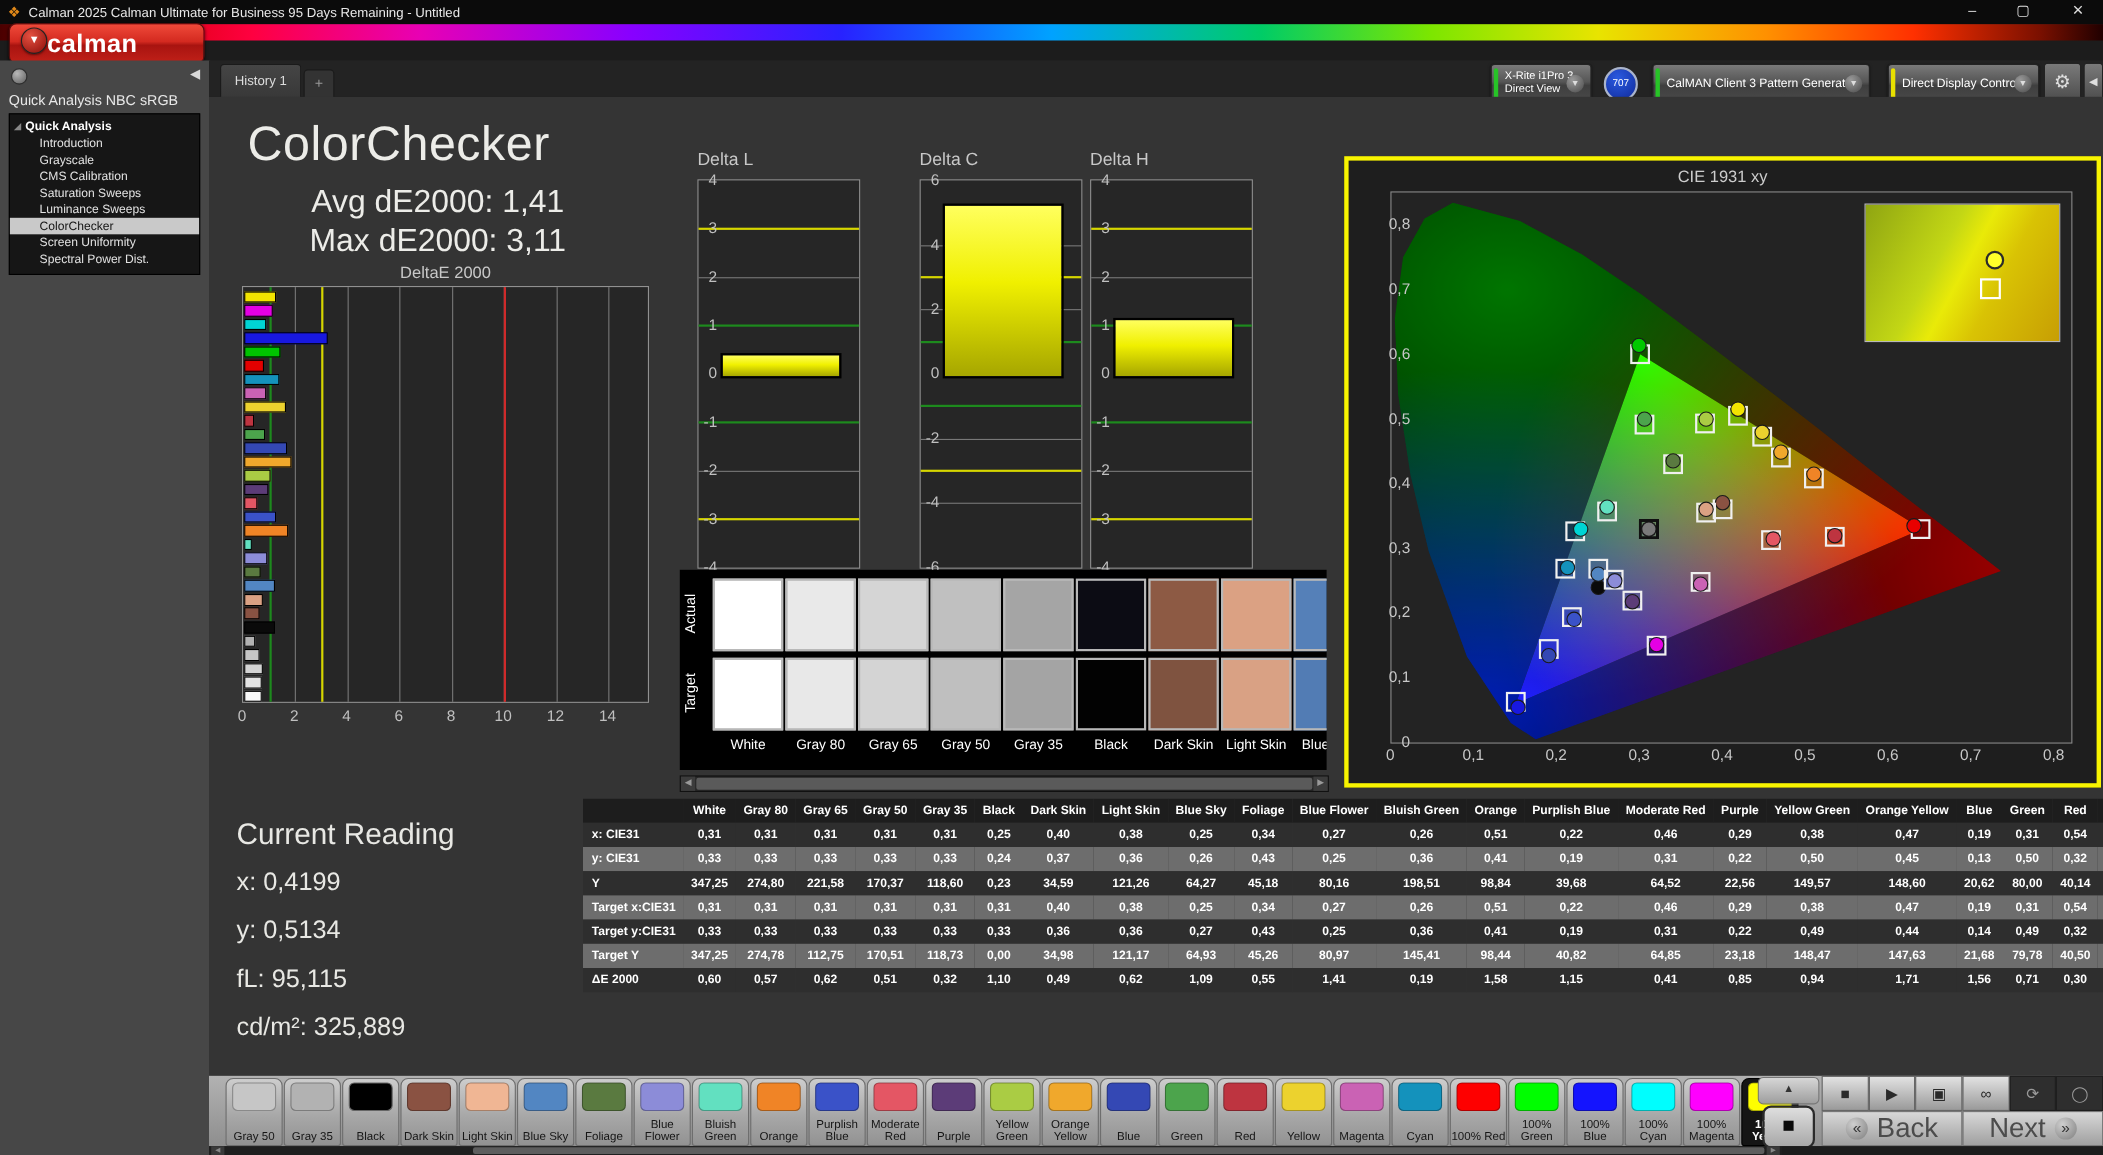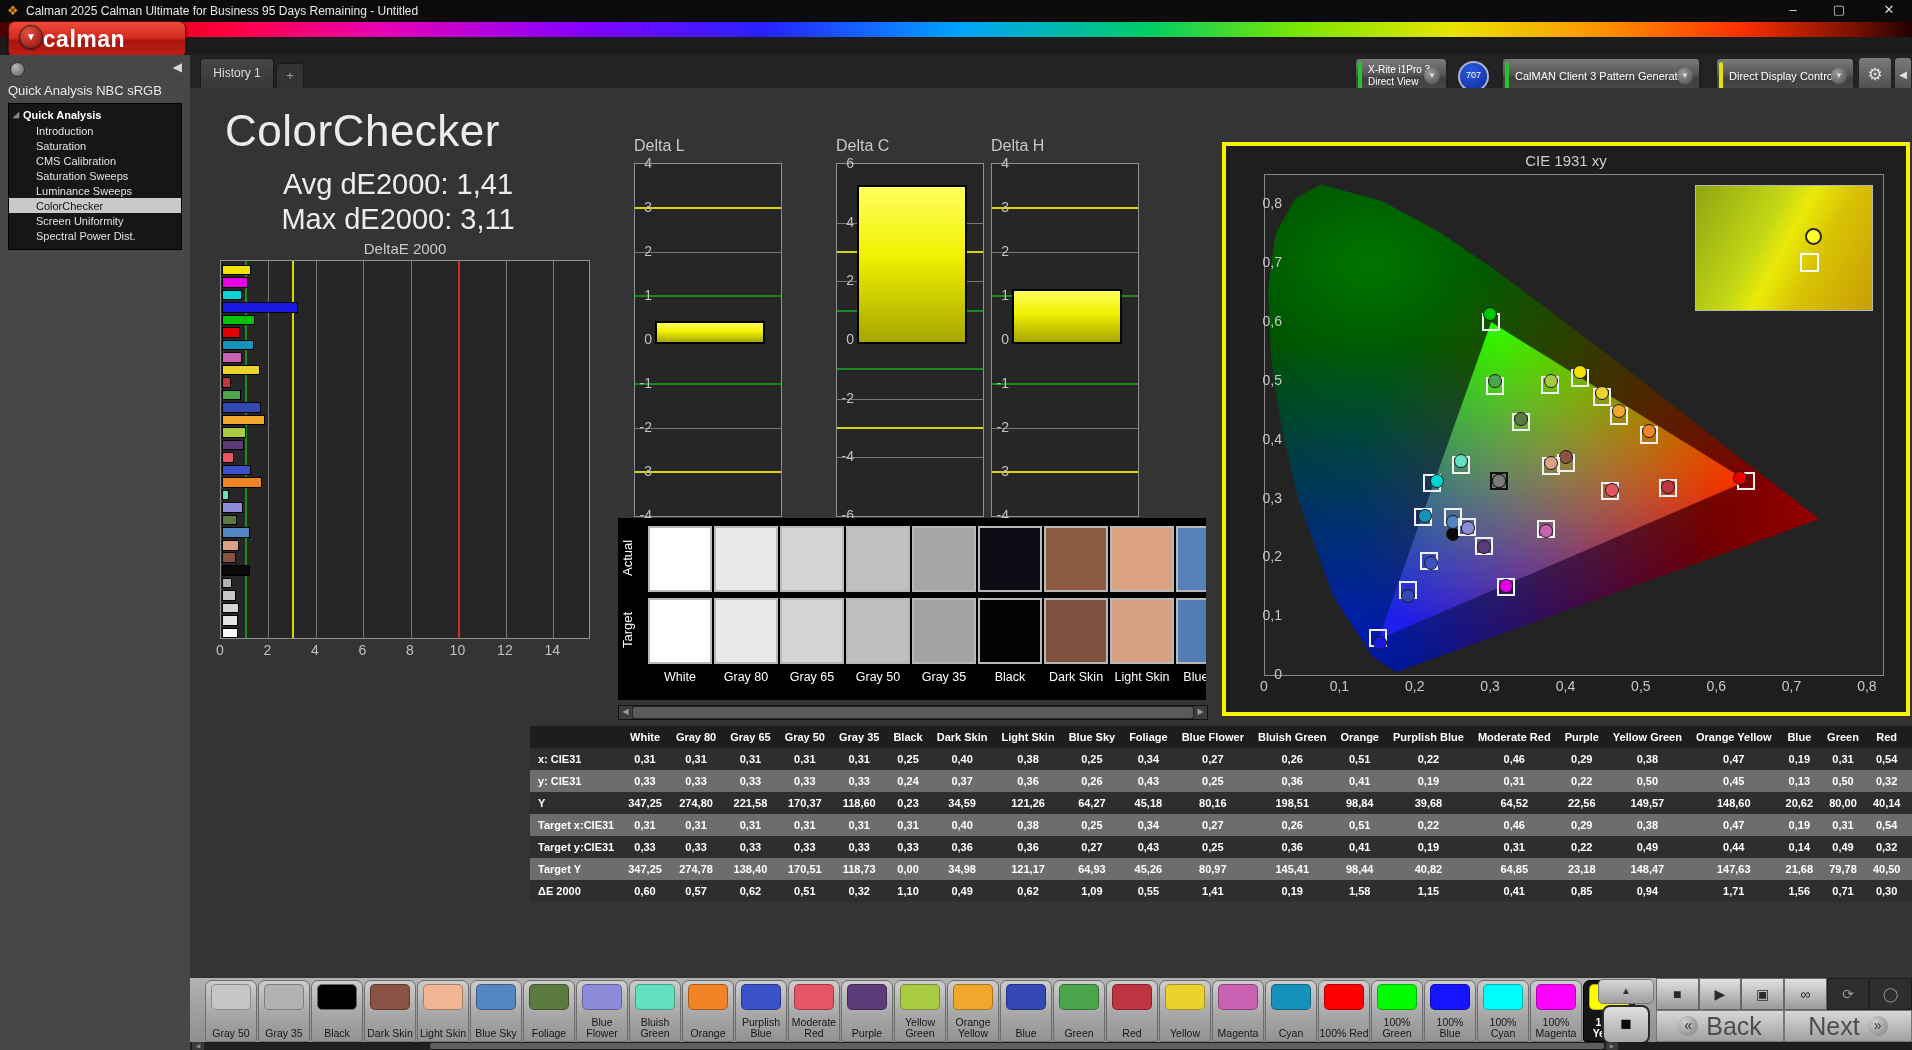--- a/index.html
+++ b/index.html
@@ -173,21 +173,21 @@
     <span class="led"></span>
     <span class="collapse">◀</span>
     <div class="wftitle">Quick Analysis NBC sRGB</div>
     <div class="tree">
       <div class="tree-root">
         <span class="exp">◢</span>
         <span>Quick Analysis</span>
       </div>
       <div id="tree-items">
           <div class="tree-item">Introduction</div>
-          <div class="tree-item">Saturation</div>
+          <div class="tree-item">Grayscale</div>
           <div class="tree-item">CMS Calibration</div>
           <div class="tree-item">Saturation Sweeps</div>
           <div class="tree-item">Luminance Sweeps</div>
           <div class="tree-item selected">ColorChecker</div>
           <div class="tree-item">Screen Uniformity</div>
           <div class="tree-item">Spectral Power Dist.</div>
         </div>
     </div>
   </div>
 
@@ -510,20 +510,27 @@
           <div class="cie-ytick" style="top: 410.353px;">0,2</div>
           <div class="cie-ytick" style="top: 351.529px;">0,3</div>
           <div class="cie-ytick" style="top: 292.706px;">0,4</div>
           <div class="cie-ytick" style="top: 233.882px;">0,5</div>
           <div class="cie-ytick" style="top: 175.059px;">0,6</div>
           <div class="cie-ytick" style="top: 116.235px;">0,7</div>
           <div class="cie-ytick" style="top: 57.4118px;">0,8</div>
         </div>
     </div>
 
+    <div class="curread">
+      <div class="cr-title">Current Reading</div>
+      <div class="cr-line">x: 0,4199</div>
+      <div class="cr-line">y: 0,5134</div>
+      <div class="cr-line">fL: 95,115</div>
+      <div class="cr-line">cd/m²: 325,889</div>
+    </div>
 
     <div class="dtable-wrap">
       <table class="dtable" id="dtable">
           <thead>
             <tr>
               <th class="rowlab"></th>
               <th>White</th>
               <th>Gray 80</th>
               <th>Gray 65</th>
               <th>Gray 50</th>
@@ -670,21 +677,21 @@
               <td>0,44</td>
               <td>0,14</td>
               <td>0,49</td>
               <td>0,32</td>
               <td>0,47</td>
             </tr>
             <tr class="lite">
               <td class="rowlab">Target Y</td>
               <td>347,25</td>
               <td>274,78</td>
-              <td>138,40</td>
+              <td>112,75</td>
               <td>170,51</td>
               <td>118,73</td>
               <td>0,00</td>
               <td>34,98</td>
               <td>121,17</td>
               <td>64,93</td>
               <td>45,26</td>
               <td>80,97</td>
               <td>145,41</td>
               <td>98,44</td>

